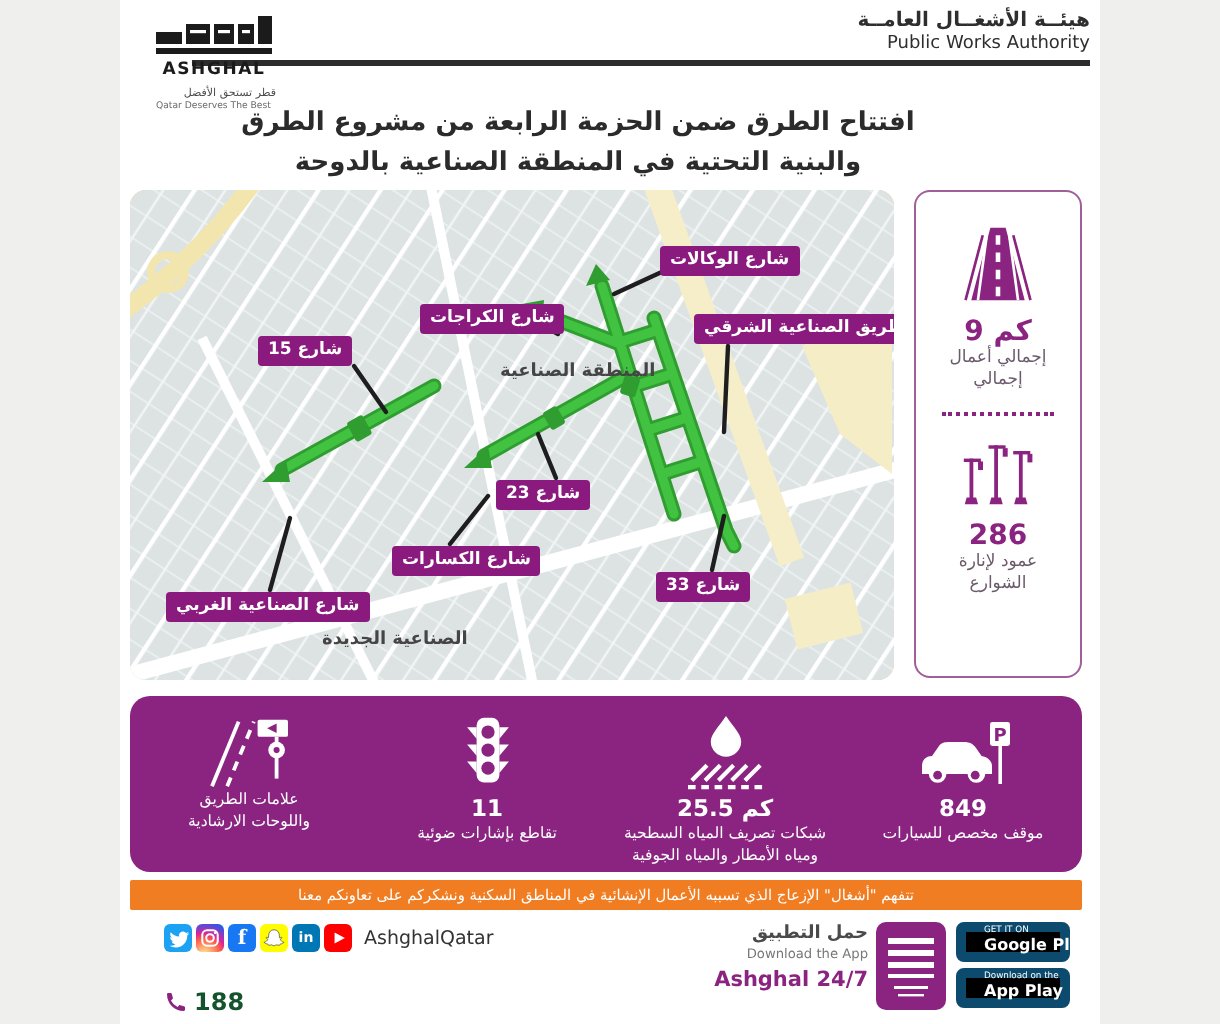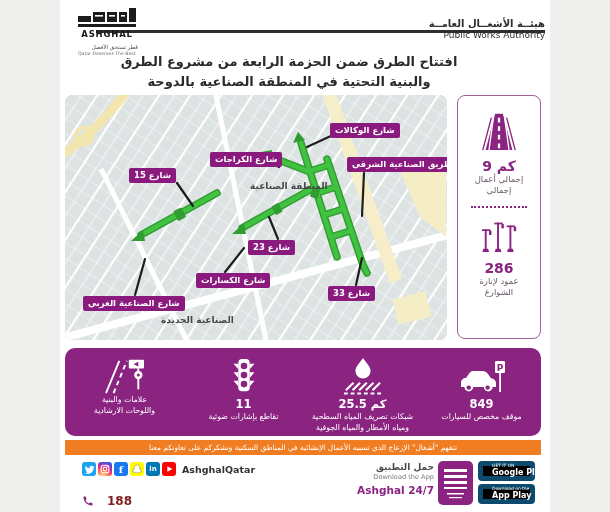--- a/index.html
+++ b/index.html
@@ -1,20 +1,20 @@
 <!DOCTYPE html>
 <html><head>
 <meta charset="utf-8">
 <style>
   html,body{margin:0;padding:0;background:#efefed;font-family:"DejaVu Sans",sans-serif;}
   #stage{position:relative;width:610px;height:512px;background:#efefed;overflow:hidden;}
   .abs{position:absolute;}
   .paper{left:60px;top:0;width:490px;height:512px;background:#ffffff;}
   
-  .authority{left:385px;top:18px;width:160px;text-align:right;color:#2e2e2e;}
+  .authority{left:385px;top:5px;width:160px;text-align:right;color:#2e2e2e;}
   .authority .ar{font-size:10px;font-weight:bold;direction:rtl;}
   .authority .en{font-size:9px;margin-top:1px;}
   .hline{left:96px;top:30px;width:449px;height:2.5px;background:#2d2d2d;}
   .logo{left:78px;top:8px;width:60px;}
   .logo .tag-ar{font-size:5.5px;color:#4c4c4c;direction:rtl;margin-top:1px;}
   .logo .tag-en{font-size:4.6px;color:#6b6b6b;margin-top:1px;}
   .title{left:44px;top:52px;width:490px;text-align:center;color:#2b2b2b;font-weight:bold;font-size:13px;line-height:1.5;direction:rtl;}
   
   .map{left:65px;top:95px;width:382px;height:245px;border-radius:8px;overflow:hidden;background:#fdba74;}
   .badge{position:absolute;background:#8a1a7e;color:#fff;font-size:8.5px;font-weight:bold;padding:2px 5px;border-radius:2px;white-space:nowrap;direction:rtl;line-height:1.25;}
@@ -31,23 +31,23 @@
   .cval2{font-size:11.5px;font-weight:bold;margin-top:3px;line-height:1.2;}
   .cval2:empty{display:none;}
   .clabel{font-size:7.8px;direction:rtl;line-height:1.4;}
   .clabel:empty{display:none;}
   .cell .cval2{min-height:0;}
   
   .notice{left:65px;top:440px;width:476px;height:15px;background:#f07d22;color:#fff;font-size:7.4px;text-align:center;line-height:15px;direction:rtl;border-radius:1px;}
   
   .social{left:82px;top:462px;display:flex;gap:2px;align-items:center;}
   .sicon{width:14px;height:14px;border-radius:3px;display:flex;align-items:center;justify-content:center;overflow:hidden;}
-  .handle{font-size:9.5px;color:#333;margin-left:4px;font-weight:bold;}
+  .handle{font-size:9.5px;color:#333;margin-left:4px;font-weight:normal;}
   .website{left:82px;top:481px;font-size:11px;font-weight:bold;color:#3a3a3a;}
-  .phonerow{left:82px;top:494px;display:flex;align-items:center;gap:13px;color:#7f1d1d;font-size:12px;font-weight:bold;}
+  .phonerow{left:82px;top:494px;display:flex;align-items:center;gap:3px;color:#14532d;font-size:12px;font-weight:bold;}
   .dlblock{left:350px;top:462px;width:84px;text-align:right;}
   .dl-ar{font-size:9px;font-weight:bold;color:#4a4a4a;direction:rtl;}
   .dl-en{font-size:6.6px;color:#777;margin-top:1px;}
   .dl-app{font-size:10.5px;font-weight:bold;color:#8a2480;margin-top:3px;}
   .appicon{left:438px;top:461px;width:35px;height:44px;background:#8a2480;border-radius:5px;}
   .storebadge{left:478px;top:461px;width:57px;height:20px;background:#000;border:5px solid #0c4a6e;border-radius:4px;display:flex;align-items:center;gap:4px;padding:0 5px;box-sizing:border-box;color:#fff;}
   .storebadge.second{top:484px;}
   .sb-top{font-size:4.4px;line-height:1.1;}
   .sb-bottom{font-size:8px;font-weight:bold;line-height:1.1;white-space:nowrap;}
   .fb-f{color:#fff;font-weight:bold;font-size:10px;font-family:"DejaVu Serif",serif;line-height:1;margin-top:2px;}
@@ -269,21 +269,21 @@
             <path d="M12 38 L26 4" stroke-dasharray="5 4"></path>
           </g>
           <rect x="28" y="3" width="16" height="9" rx="1" fill="#ffffff"></rect>
           <polygon points="33,7.5 38,5 38,10" fill="#8a2480"></polygon>
           <rect x="37" y="12" width="2" height="22" fill="#ffffff"></rect>
           <circle cx="38" cy="19" r="4.4" fill="#ffffff"></circle>
           <circle cx="38" cy="19" r="1.6" fill="#8a2480"></circle>
         </svg>
       </div>
 
-      <div class="clabel">علامات والبنية</div>
+      <div class="clabel">علامات الطريق</div>
       <div class="clabel">واللوحات الارشادية</div>
     </div>
   </div>
 
   <div class="abs notice">تتفهم "أشغال" الإزعاج الذي تسببه الأعمال الإنشائية في المناطق السكنية ونشكركم على تعاونكم معنا</div>
 
   <div class="abs social">
     <div class="sicon" style="background:#1da1f2">
       <svg width="11" height="11" viewBox="0 0 12 12">
           <path fill="#fff" d="M11.5 2.9c-.4.2-.8.3-1.2.4.4-.3.8-.7 1-1.2-.4.3-.9.5-1.4.6A2.2 2.2 0 0 0 6 4.2c0 .2 0 .3.1.5-1.8-.1-3.5-1-4.6-2.4-.2.3-.3.7-.3 1.1 0 .8.4 1.4 1 1.8-.4 0-.7-.1-1-.3v.1c0 1.1.8 2 1.8 2.2-.2 0-.4.1-.6.1h-.4c.3.9 1.1 1.5 2.1 1.5A4.5 4.5 0 0 1 .8 9.7a6.3 6.3 0 0 0 3.4 1c4.1 0 6.3-3.4 6.3-6.3v-.3c.4-.3.8-.7 1-1.2z"></path>

